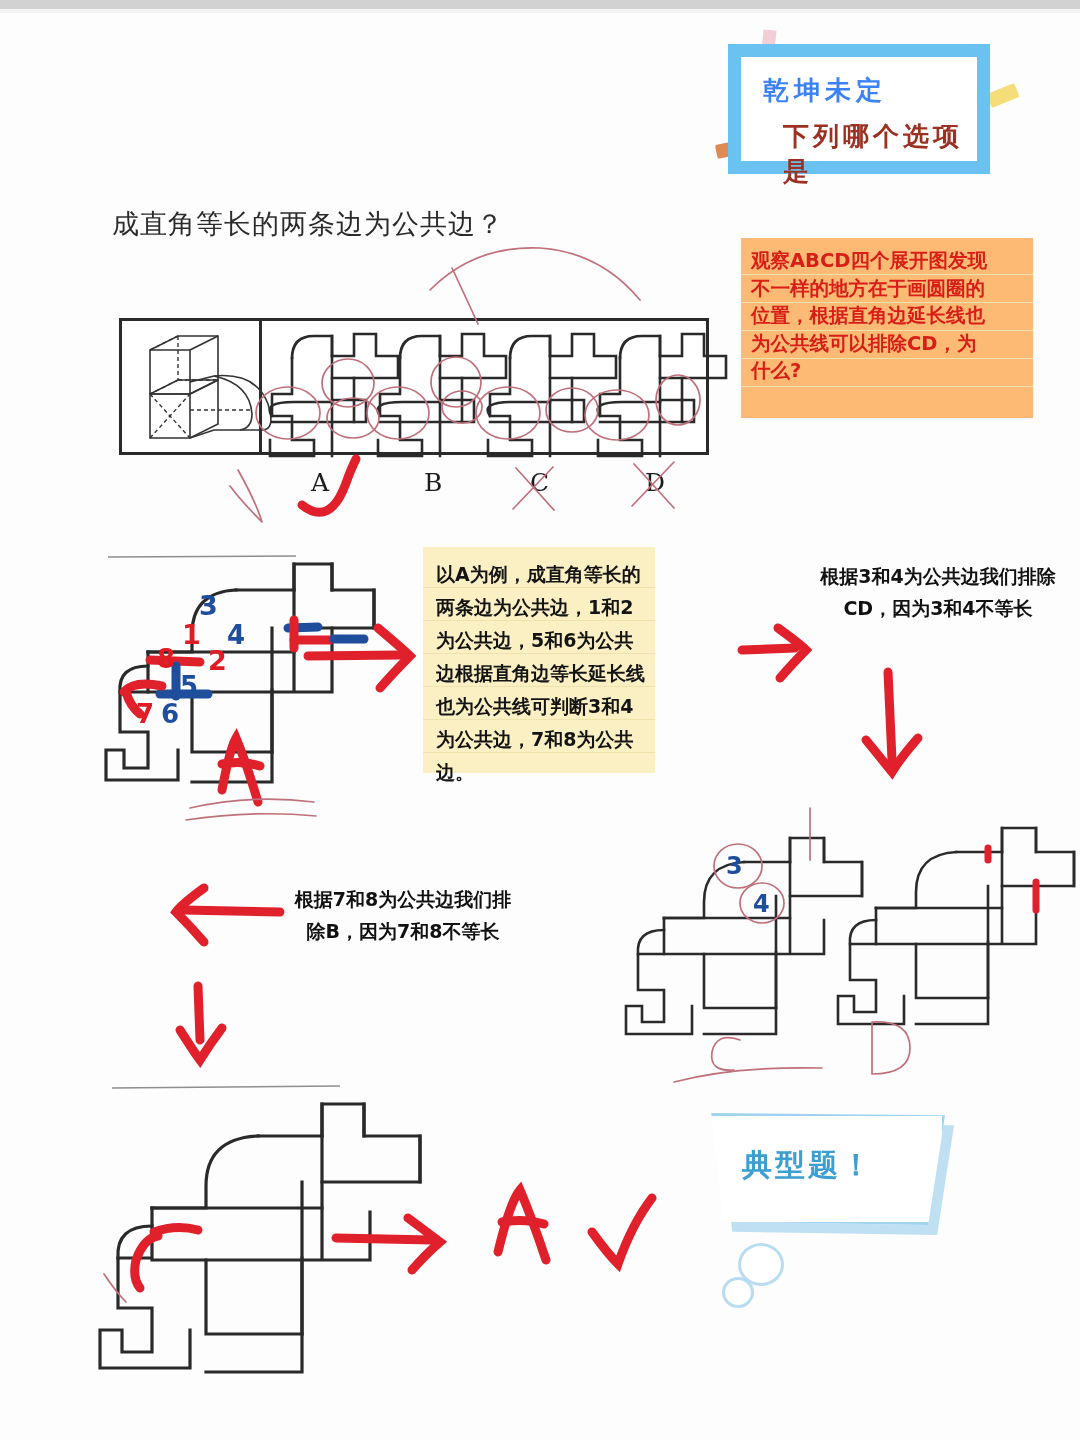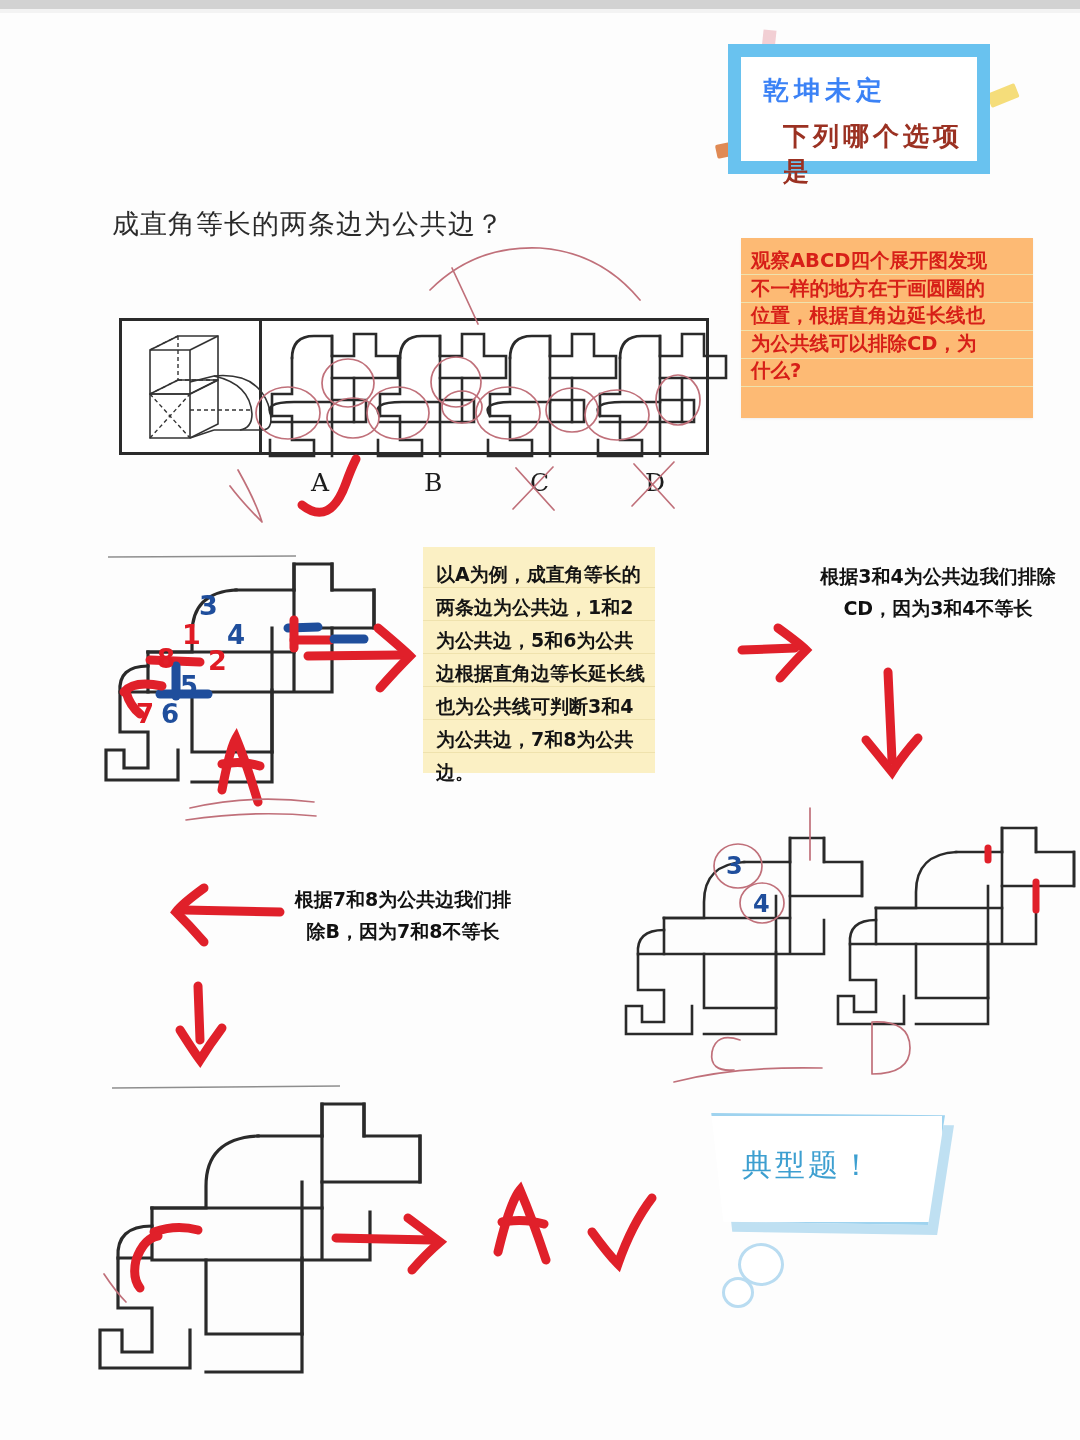--- a/index.html
+++ b/index.html
@@ -47,21 +47,21 @@
   #anno-cd{left:818px;top:560px;width:240px;font-size:19px;line-height:32px;}
   #anno-b{left:288px;top:875px;width:230px;font-size:19px;line-height:32px;margin-top:8px;}
 
   
   #bubble{position:absolute;left:704px;top:1113px;width:250px;height:117px;}
   #bubble .shadow{position:absolute;left:9px;top:10px;width:241px;height:112px;
       background:#bfe0f2;clip-path:polygon(3% 0,100% 2%,93% 100%,8% 97%);}
   #bubble .body{position:absolute;left:0;top:0;width:241px;height:112px;
       background:#ffffff;border:3px solid #9fd3ef;box-sizing:border-box;
       clip-path:polygon(3% 0,100% 2%,93% 100%,8% 97%);}
-  #bubble .blabel{position:absolute;left:38px;top:32px;font-size:30px;font-weight:normal;
+  #bubble .blabel{position:absolute;left:38px;top:32px;font-size:30px;font-weight:bold;
       color:#3d9fd0;letter-spacing:3px;font-family:"DejaVu Sans",sans-serif;}
   .bub1{position:absolute;left:738px;top:1243px;width:40px;height:37px;border-radius:50%;
       background:#fff;border:3px solid #b9dcf1;}
   .bub2{position:absolute;left:722px;top:1277px;width:26px;height:25px;border-radius:50%;
       background:#fff;border:3px solid #b9dcf1;}
 
   
   #option-panel{position:absolute;left:119px;top:318px;width:590px;height:137px;
       border:3px solid #2a2a2a;box-sizing:border-box;background:#fff;}
   #option-divider{position:absolute;left:259px;top:318px;width:3px;height:137px;background:#2a2a2a;}

